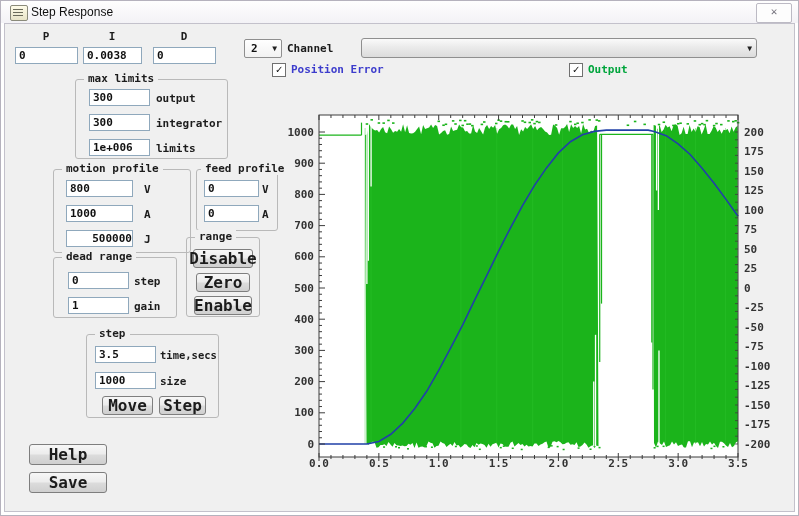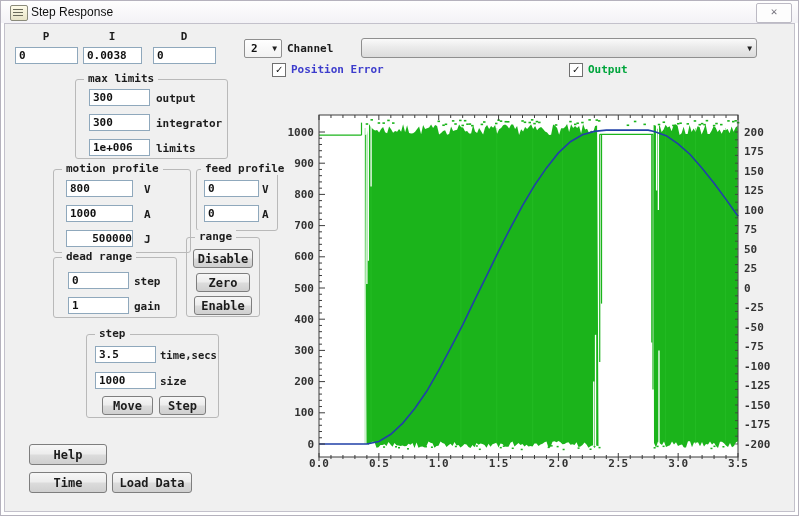--- a/index.html
+++ b/index.html
@@ -16,21 +16,21 @@
        border:1px solid #bcbac4;border-radius:2px;text-align:center;line-height:16px;
        color:#77757f;font-size:11px;font-weight:bold;cursor:default;}
   .content{position:absolute;left:3px;top:22px;width:789px;height:487px;background:#f0f0f0;
        border:1px solid #c3c1cb;}
   .lbl{position:absolute;font-size:11px;font-weight:bold;color:#1c1c1c;white-space:nowrap;}
   .inp{position:absolute;height:15px;border:1px solid #8fa8bc;background:#fff;
        font-family:"DejaVu Sans Mono",monospace;font-size:11px;font-weight:bold;color:#111;
        padding:0 0 0 3px;margin:0;}
   .btn{position:absolute;background:linear-gradient(#f7f7f7,#ececec 48%,#dcdcdc 52%,#cfcfcf);
        border:1px solid #7e7e7e;border-radius:3px;font-family:"DejaVu Sans Mono",monospace;
-       font-size:12px;font-weight:bold;color:#1c1c1c;text-align:center;cursor:default;
+       font-size:16px;font-weight:bold;color:#1c1c1c;text-align:center;cursor:default;
        display:flex;align-items:center;justify-content:center;}
   .grp{position:absolute;border:1px solid #b9b9b9;border-radius:3px;margin-left:43px;}
   .grp-title{position:absolute;top:-8px;left:8px;background:#f0f0f0;padding:0 4px;
        font-size:11px;font-weight:bold;color:#1c1c1c;white-space:nowrap;}
   .cb{position:absolute;width:12px;height:12px;background:#fff;border:1px solid #707070;
        font-size:11px;line-height:11px;text-align:center;color:#111;font-weight:bold;cursor:default;}
   .combo{position:absolute;background:linear-gradient(#fff,#f2f2f2);border:1px solid #8f8f8f;
        border-radius:2px;font-size:11px;font-weight:bold;color:#111;display:flex;
        align-items:center;cursor:default;}
   .combo .arrow{margin-left:auto;font-size:8px;color:#222;padding:0 4px;}
@@ -124,22 +124,21 @@
     <div class="grp-title">step</div>
     <input class="inp" style="left: 8px; top: 11px; width: 56px;" value="3.5">
     <div class="lbl" style="left:73px;top:14px;font-size:10.5px">time,secs</div>
     <input class="inp" style="left: 8px; top: 37px; width: 56px;" value="1000">
     <div class="lbl" style="left:73px;top:40px">size</div>
     <div class="btn" style="left:15px;top:61px;width:49px;height:17px">Move</div>
     <div class="btn" style="left:72px;top:61px;width:45px;height:17px">Step</div>
   </div>
 
   <div class="btn" style="left:28px;top:443px;width:76px;height:19px">Help</div>
-  <div class="btn" style="left:28px;top:471px;width:76px;height:19px">Time</div>
-  <div class="btn" style="left:111px;top:471px;width:78px;height:19px">Load Data</div>
+  <div class="btn" style="left:28px;top:471px;width:76px;height:19px">Save</div>
 
   <svg id="plot-svg" style="position:absolute;left:280px;top:105px" width="519" height="372" viewBox="0 0 519 372">
       <rect x="38" y="9" width="419" height="342" fill="#ffffff"></rect>
       <path d="M84.1 28.9 L86.1 28.3 L88.1 18.3 L90.1 21.3 L92.1 23.3 L94.1 24.5 L96.1 23.9 L98.1 26.4 L100.1 22.9 L102.1 21.0 L104.1 26.2 L106.1 27.3 L108.1 20.6 L110.1 23.3 L112.1 26.8 L114.1 25.0 L116.1 25.8 L118.1 23.1 L120.1 25.7 L122.1 18.2 L124.1 26.3 L126.1 19.3 L128.1 26.9 L130.1 27.4 L132.1 27.3 L134.1 25.8 L136.1 23.0 L138.1 20.6 L140.1 28.2 L142.1 19.0 L144.1 22.9 L146.1 22.2 L148.1 21.5 L150.1 18.4 L152.1 22.1 L154.1 18.9 L156.1 19.9 L158.1 28.6 L160.1 27.1 L162.1 25.1 L164.1 24.3 L166.1 28.8 L168.1 28.0 L170.1 20.6 L172.1 24.9 L174.1 24.3 L176.1 23.8 L178.1 18.6 L180.1 21.3 L182.1 21.4 L184.1 25.4 L186.1 25.1 L188.1 27.5 L190.1 27.5 L192.1 19.0 L194.1 25.5 L196.1 26.9 L198.1 22.0 L200.1 25.3 L202.1 28.5 L204.1 21.5 L206.1 18.9 L208.1 23.0 L210.1 19.9 L212.1 21.8 L214.1 18.9 L216.1 27.7 L218.1 23.2 L220.1 21.9 L222.1 19.2 L224.1 18.4 L226.1 19.8 L228.1 22.5 L230.1 18.4 L232.1 18.4 L234.1 23.0 L236.1 20.0 L238.1 28.9 L240.1 23.3 L242.1 25.4 L244.1 21.0 L246.1 23.0 L248.1 20.7 L250.1 18.3 L252.1 22.9 L254.1 19.9 L256.1 24.3 L258.1 21.9 L260.1 20.9 L262.1 22.9 L264.1 25.6 L266.1 26.4 L268.1 28.9 L270.1 28.7 L272.1 18.6 L274.1 19.8 L276.1 22.1 L278.1 28.8 L280.1 22.2 L282.1 22.5 L284.1 21.1 L286.1 18.1 L288.1 25.9 L290.1 18.2 L292.1 21.9 L294.1 20.1 L296.1 22.1 L298.1 19.9 L300.1 27.5 L302.1 18.1 L304.1 23.4 L306.1 22.8 L308.1 27.2 L310.1 24.6 L312.1 26.7 L314.1 20.1 L316.1 19.5 L317.5 340.2 L315.5 339.6 L313.5 341.9 L311.5 339.3 L309.5 340.2 L307.5 341.7 L305.5 338.4 L303.5 336.6 L301.5 339.1 L299.5 340.6 L297.5 341.0 L295.5 336.3 L293.5 338.9 L291.5 338.3 L289.5 338.7 L287.5 336.3 L285.5 336.8 L283.5 338.1 L281.5 338.3 L279.5 336.2 L277.5 335.0 L275.5 336.2 L273.5 335.2 L271.5 335.8 L269.5 341.1 L267.5 341.9 L265.5 335.4 L263.5 336.2 L261.5 337.8 L259.5 338.5 L257.5 340.1 L255.5 337.6 L253.5 337.5 L251.5 340.5 L249.5 340.0 L247.5 340.6 L245.5 338.7 L243.5 340.6 L241.5 337.9 L239.5 338.9 L237.5 337.0 L235.5 338.7 L233.5 340.4 L231.5 335.6 L229.5 336.8 L227.5 340.8 L225.5 340.8 L223.5 340.4 L221.5 338.0 L219.5 337.5 L217.5 341.4 L215.5 336.8 L213.5 337.5 L211.5 338.3 L209.5 340.8 L207.5 337.8 L205.5 341.8 L203.5 338.9 L201.5 338.1 L199.5 337.4 L197.5 338.8 L195.5 337.1 L193.5 341.2 L191.5 339.0 L189.5 341.9 L187.5 340.9 L185.5 338.5 L183.5 338.1 L181.5 339.9 L179.5 341.5 L177.5 338.9 L175.5 339.6 L173.5 336.1 L171.5 339.9 L169.5 337.7 L167.5 339.3 L165.5 341.0 L163.5 337.7 L161.5 337.1 L159.5 335.6 L157.5 339.8 L155.5 340.1 L153.5 341.8 L151.5 337.2 L149.5 336.8 L147.5 335.5 L145.5 340.0 L143.5 341.5 L141.5 340.5 L139.5 340.8 L137.5 341.7 L135.5 336.6 L133.5 341.9 L131.5 337.0 L129.5 338.8 L127.5 337.7 L125.5 340.0 L123.5 340.3 L121.5 339.4 L119.5 340.1 L117.5 339.4 L115.5 339.2 L113.5 336.9 L111.5 340.8 L109.5 338.4 L107.5 336.0 L105.5 340.1 L103.5 338.2 L101.5 338.9 L99.5 338.9 L97.5 341.2 L95.5 341.7 L93.5 336.1 L91.5 335.7 L89.5 337.0 L87.5 338.7 L85.5 337.7 Z" fill="#1bb41b"></path>
       <path d="M372.6 19.0 L374.6 19.6 L376.6 23.2 L378.6 19.0 L380.6 25.9 L382.6 23.6 L384.6 18.8 L386.6 21.6 L388.6 20.2 L390.6 25.3 L392.6 19.0 L394.6 18.3 L396.6 19.7 L398.6 29.0 L400.6 27.2 L402.6 20.7 L404.6 27.9 L406.6 28.1 L408.6 19.0 L410.6 26.0 L412.6 22.5 L414.6 26.1 L416.6 20.3 L418.6 21.1 L420.6 28.4 L422.6 24.1 L424.6 18.2 L426.6 28.1 L428.6 28.1 L430.6 24.8 L432.6 20.3 L434.6 21.4 L436.6 26.0 L438.6 23.5 L440.6 27.8 L442.6 23.7 L444.6 24.2 L446.6 23.0 L448.6 27.2 L450.6 20.5 L452.6 25.7 L454.6 21.4 L456.6 19.8 L457.0 335.3 L455.0 336.3 L453.0 340.0 L451.0 341.3 L449.0 337.0 L447.0 340.9 L445.0 339.5 L443.0 337.3 L441.0 335.7 L439.0 335.7 L437.0 341.9 L435.0 339.9 L433.0 336.8 L431.0 338.6 L429.0 335.5 L427.0 338.6 L425.0 338.0 L423.0 340.5 L421.0 336.1 L419.0 340.2 L417.0 336.2 L415.0 336.7 L413.0 336.4 L411.0 341.2 L409.0 335.2 L407.0 335.2 L405.0 341.6 L403.0 341.4 L401.0 338.4 L399.0 339.0 L397.0 339.9 L395.0 336.2 L393.0 338.6 L391.0 335.5 L389.0 339.2 L387.0 340.1 L385.0 340.9 L383.0 335.5 L381.0 339.0 L379.0 337.6 L377.0 335.4 L375.0 341.4 L373.0 336.9 Z" fill="#1bb41b"></path>
       <line x1="84.09" y1="22" x2="84.09" y2="338" stroke="#2fc52f" stroke-width="0.8" opacity="0.5"></line>
       <line x1="90.0757142857143" y1="22" x2="90.0757142857143" y2="338" stroke="#2fc52f" stroke-width="0.8" opacity="0.5"></line>
       <line x1="179.86142857142863" y1="22" x2="179.86142857142863" y2="338" stroke="#2fc52f" stroke-width="0.8" opacity="0.5"></line>
       <line x1="215.77571428571437" y1="22" x2="215.77571428571437" y2="338" stroke="#2fc52f" stroke-width="0.8" opacity="0.5"></line>
       <line x1="251.69000000000014" y1="22" x2="251.69000000000014" y2="338" stroke="#2fc52f" stroke-width="0.8" opacity="0.5"></line>

